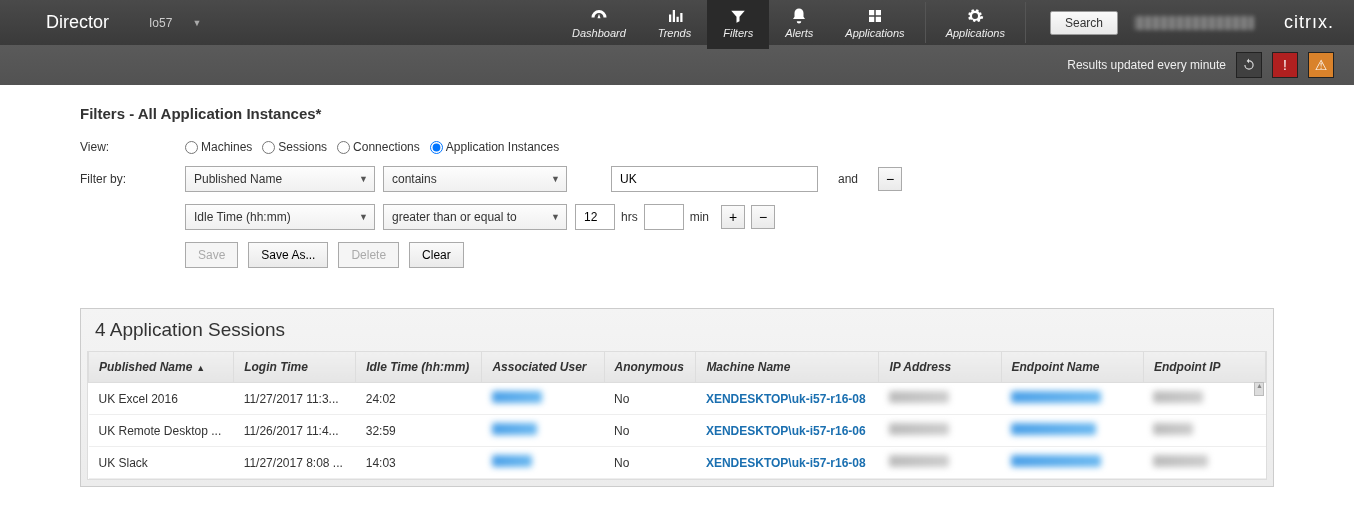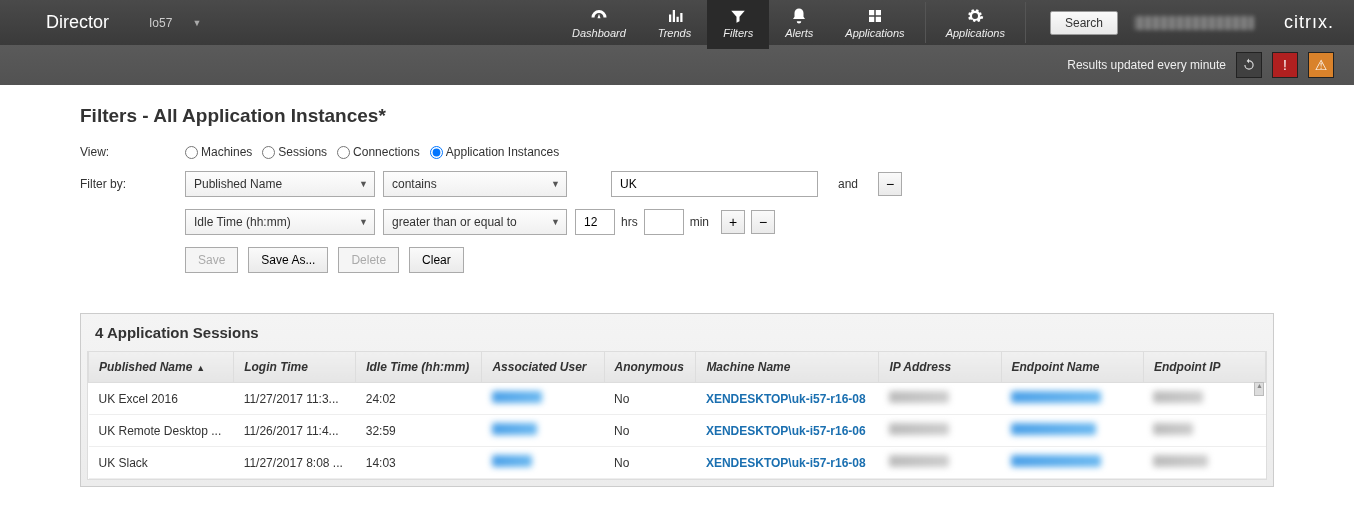--- a/index.html
+++ b/index.html
@@ -22,21 +22,21 @@
 .citrix .dot { color: #fff; }
 
 
 .subbar { background: linear-gradient(#5a5a5a,#525252); height: 40px; display: flex; align-items: center; justify-content: flex-end; color: #eee; padding: 0 20px; gap: 10px; }
 .sub-btn { width: 26px; height: 26px; background: #404040; border: 1px solid #222; display: flex; align-items: center; justify-content: center; cursor: pointer; color: #ddd; font-size: 14px; }
 .sub-btn.red { background: #b02020; color: #fff; }
 .sub-btn.orange { background: #d9822b; color: #fff; }
 
 
 .content { padding: 20px 80px; }
-.page-title { font-size: 19px; font-weight: bold; margin-bottom: 18px; }
+.page-title { font-size: 15px; font-weight: bold; margin-bottom: 18px; }
 .filter-row { display: flex; align-items: center; margin-bottom: 12px; }
 .filter-label { width: 105px; font-size: 12px; color: #333; }
 .radios { display: flex; gap: 4px; align-items: center; }
 .radios label { display: flex; align-items: center; gap: 3px; font-size: 12px; margin-right: 6px; }
 .radios input { margin: 0; }
 .fsel { height: 26px; border: 1px solid #aaa; background: linear-gradient(#fdfdfd,#f0f0f0); padding: 0 22px 0 8px; font-size: 12px; position: relative; display: flex; align-items: center; cursor: pointer; margin-right: 8px; }
 .fsel::after { content: "▼"; position: absolute; right: 6px; font-size: 9px; color: #555; }
 .fsel.w190 { width: 190px; }
 .fsel.w200 { width: 184px; }
 .ftxt { height: 26px; border: 1px solid #aaa; padding: 0 8px; font-size: 12px; }
@@ -45,21 +45,21 @@
 .unit { font-size: 12px; margin: 0 6px; }
 .and { font-size: 12px; margin: 0 20px; }
 .sq-btn { width: 24px; height: 24px; border: 1px solid #aaa; background: linear-gradient(#fafafa,#eaeaea); font-size: 14px; cursor: pointer; display: inline-flex; align-items: center; justify-content: center; }
 .action-row { display: flex; gap: 10px; margin-top: 8px; margin-left: 105px; }
 .act-btn { height: 26px; padding: 0 12px; border: 1px solid #aaa; background: linear-gradient(#fafafa,#eaeaea); font-size: 12px; cursor: pointer; }
 .act-btn.disabled { color: #aaa; background: #f5f5f5; cursor: default; }
 
 
 .panel { margin: 20px 80px 0; border: 1px solid #ccc; background: linear-gradient(#f4f4f4,#ececec); }
 .panel-head { display: flex; align-items: center; justify-content: space-between; padding: 10px 14px; }
-.panel-title { font-size: 15px; font-weight: bold; }
+.panel-title { font-size: 19px; font-weight: normal; }
 .choose-btn { background: linear-gradient(#6a6a6a,#555); color: #fff; border: 1px solid #444; padding: 6px 12px; font-size: 12px; cursor: pointer; }
 .table-wrap { background: #fff; margin: 0 6px 6px; border: 1px solid #ddd; position: relative; }
 table { width: 100%; border-collapse: collapse; font-size: 12px; }
 th { background: linear-gradient(#f0f0f0,#e5e5e5); text-align: left; padding: 8px 10px; font-weight: bold; border: 1px solid #ddd; border-top: none; white-space: nowrap; font-style: italic; }
 th .sort { font-size: 9px; margin-left: 4px; }
 td { padding: 8px 10px; border-bottom: 1px solid #eee; white-space: nowrap; overflow: hidden; text-overflow: ellipsis; }
 td.link { color: #1a6fb0; cursor: pointer; }
 td.link.bold { font-weight: bold; }
 .blurcell { display: inline-block; height: 12px; border-radius: 2px; filter: blur(3px); }
 .blurcell.blue { background: linear-gradient(90deg,#4aa0e8,#6ab8f0); }

